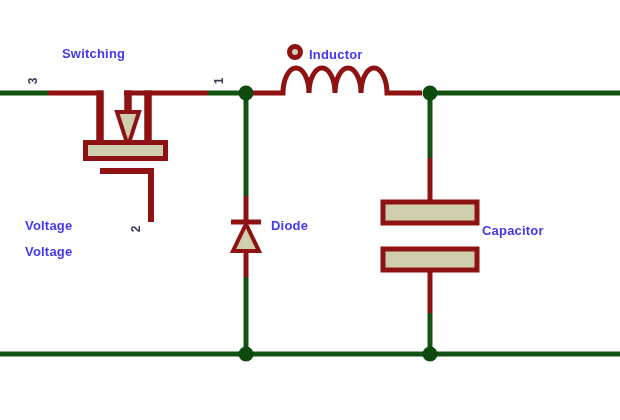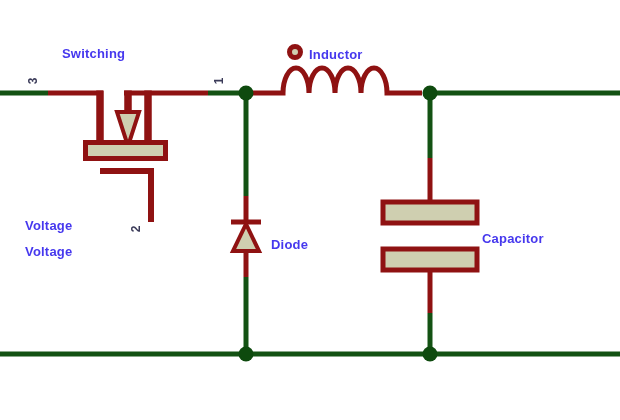--- a/index.html
+++ b/index.html
@@ -91,23 +91,23 @@
     <circle class="dot" cx="246" cy="354" r="7.5"></circle>
     <circle class="dot" cx="430" cy="354" r="7.5"></circle>
   </svg>
 
   <div class="lbl" style="left:62px;top:41px;">
     <div>Switching</div>
   </div>
 
   <div class="lbl" style="left:309px;top:42px;">Inductor</div>
 
-  <div class="lbl" style="left:271px;top:232px;">Diode</div>
+  <div class="lbl" style="left:271px;top:213px;">Diode</div>
 
-  <div class="lbl" style="left:482px;top:226px;">Capacitor</div>
+  <div class="lbl" style="left:482px;top:218px;">Capacitor</div>
 
   <div class="lbl" style="left:1px;top:213px;margin-left:24px;">
     <div>Voltage</div>
     <div>Voltage</div>
   </div>
 
   <div class="pin" style="left:26px;top:74px;">3</div>
 
   <div class="pin" style="left:212px;top:74px;">1</div>
 

